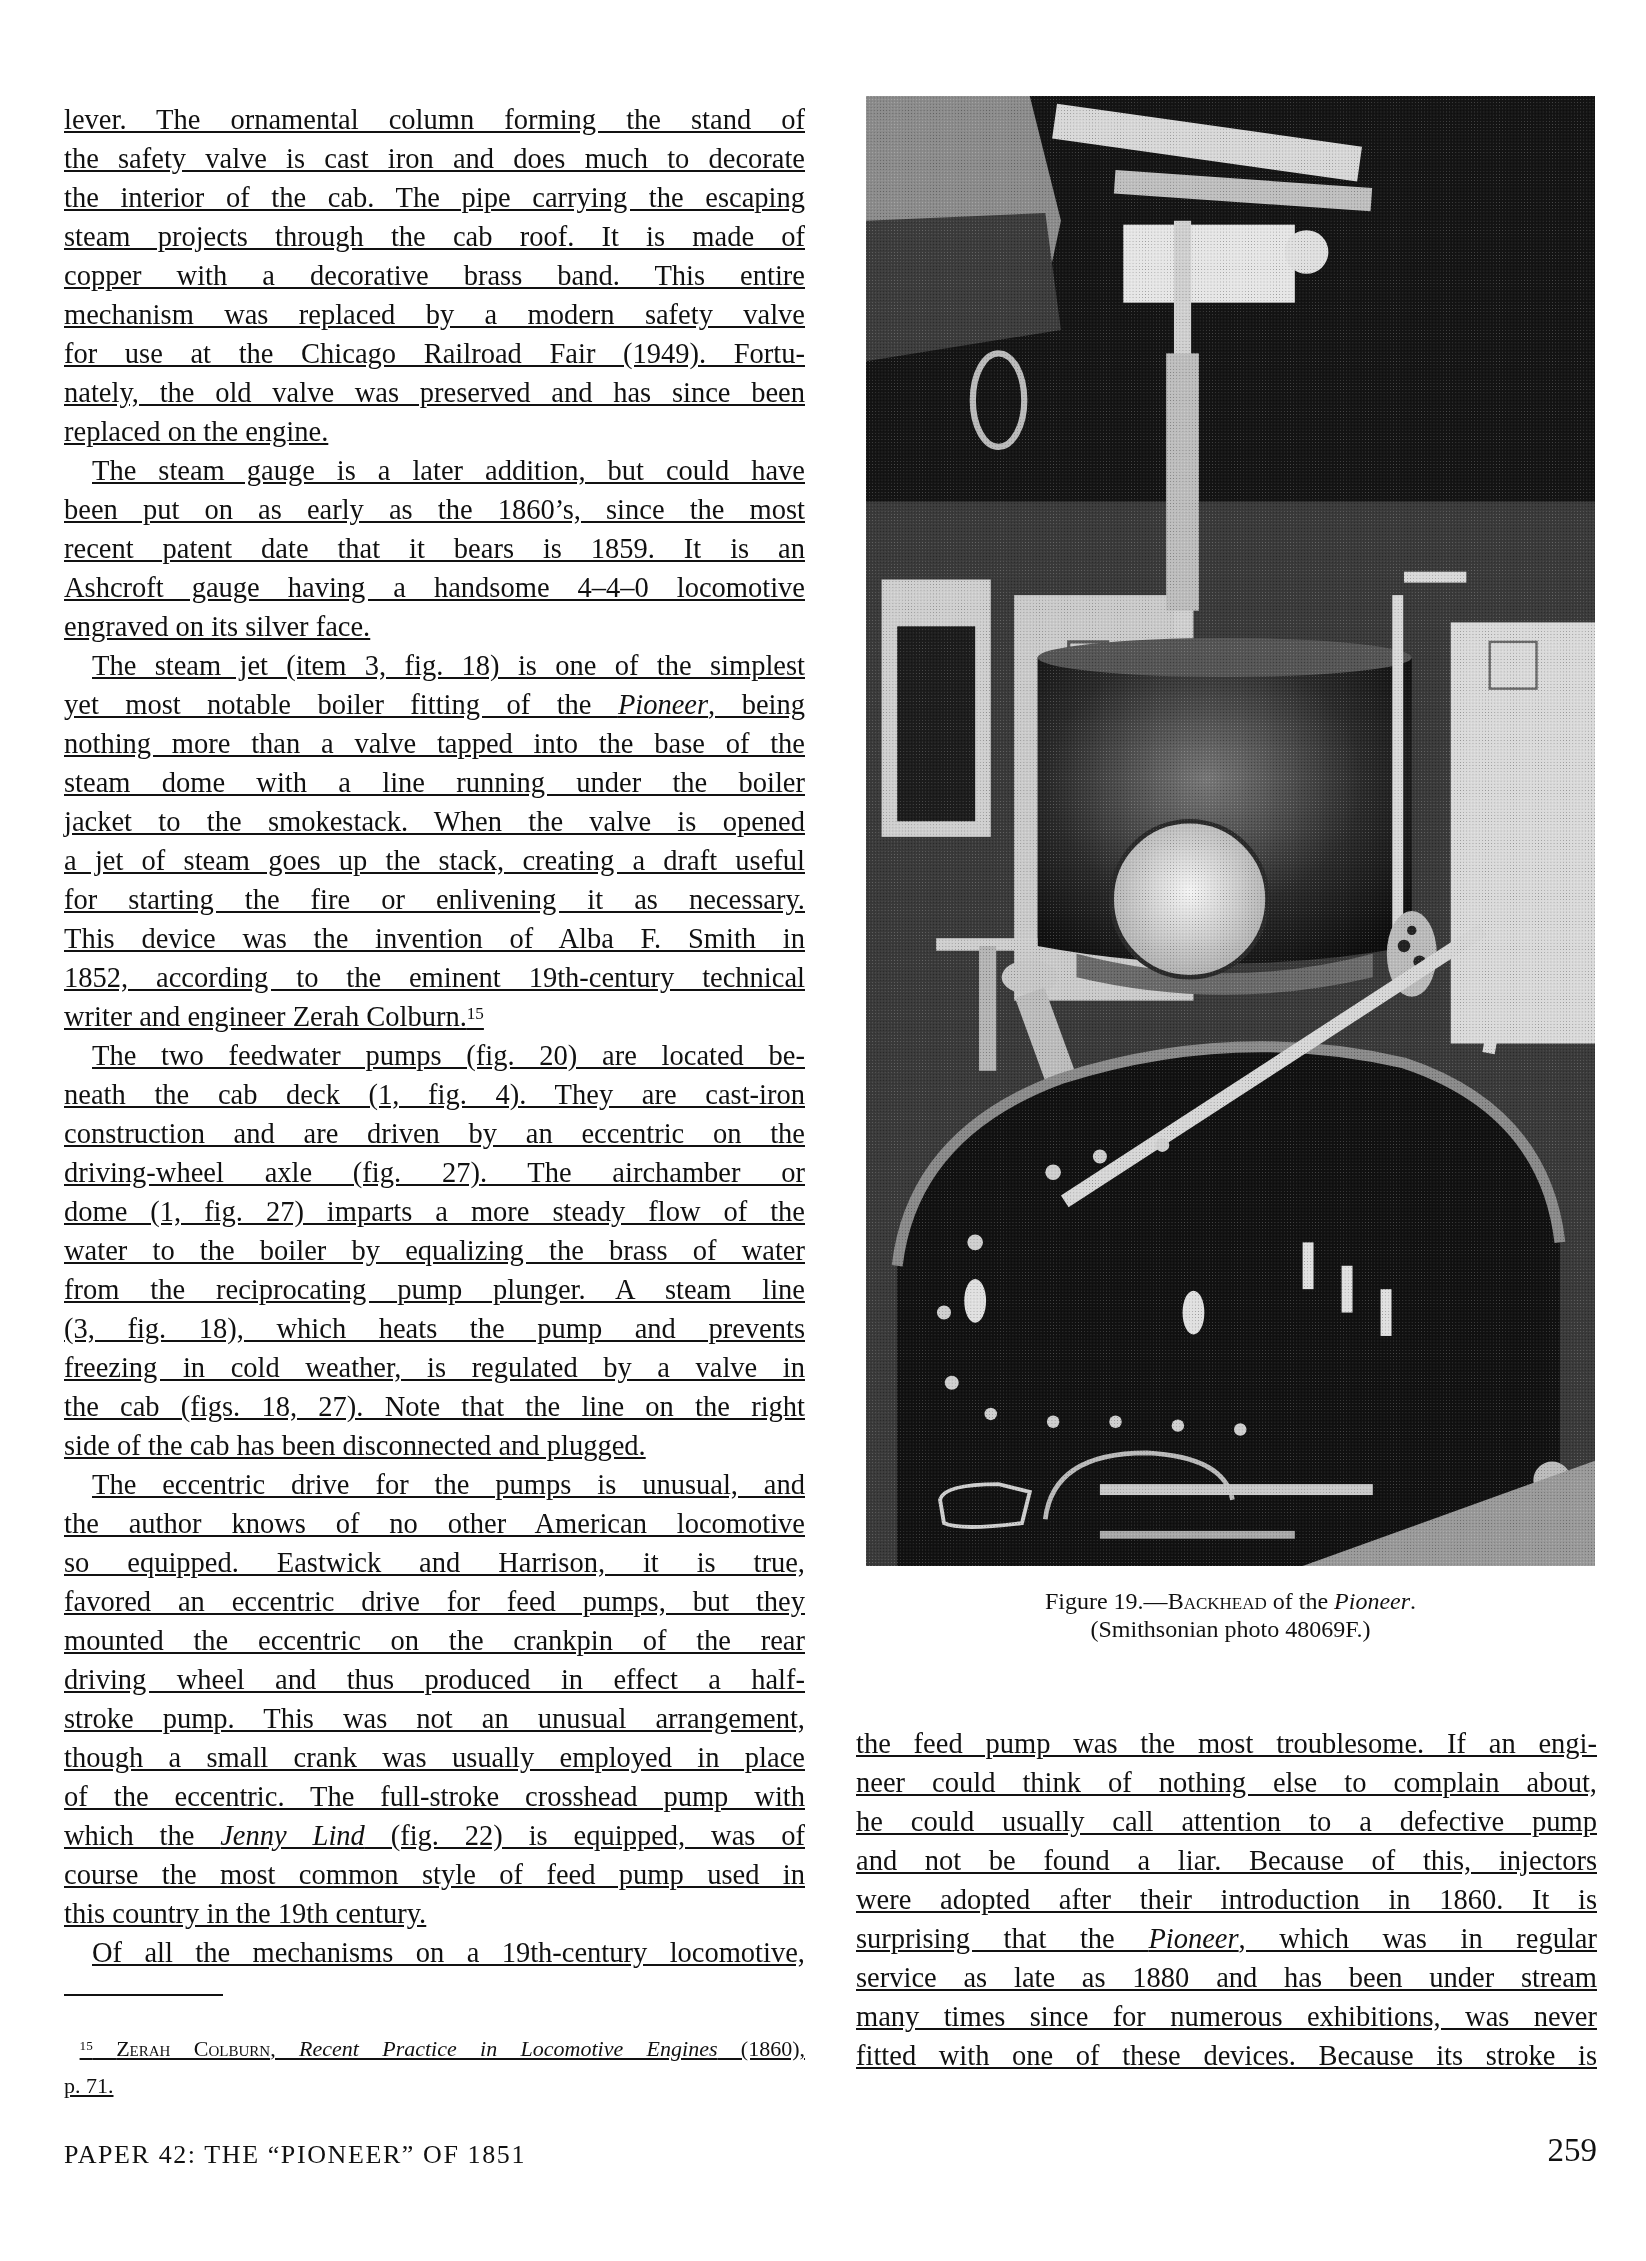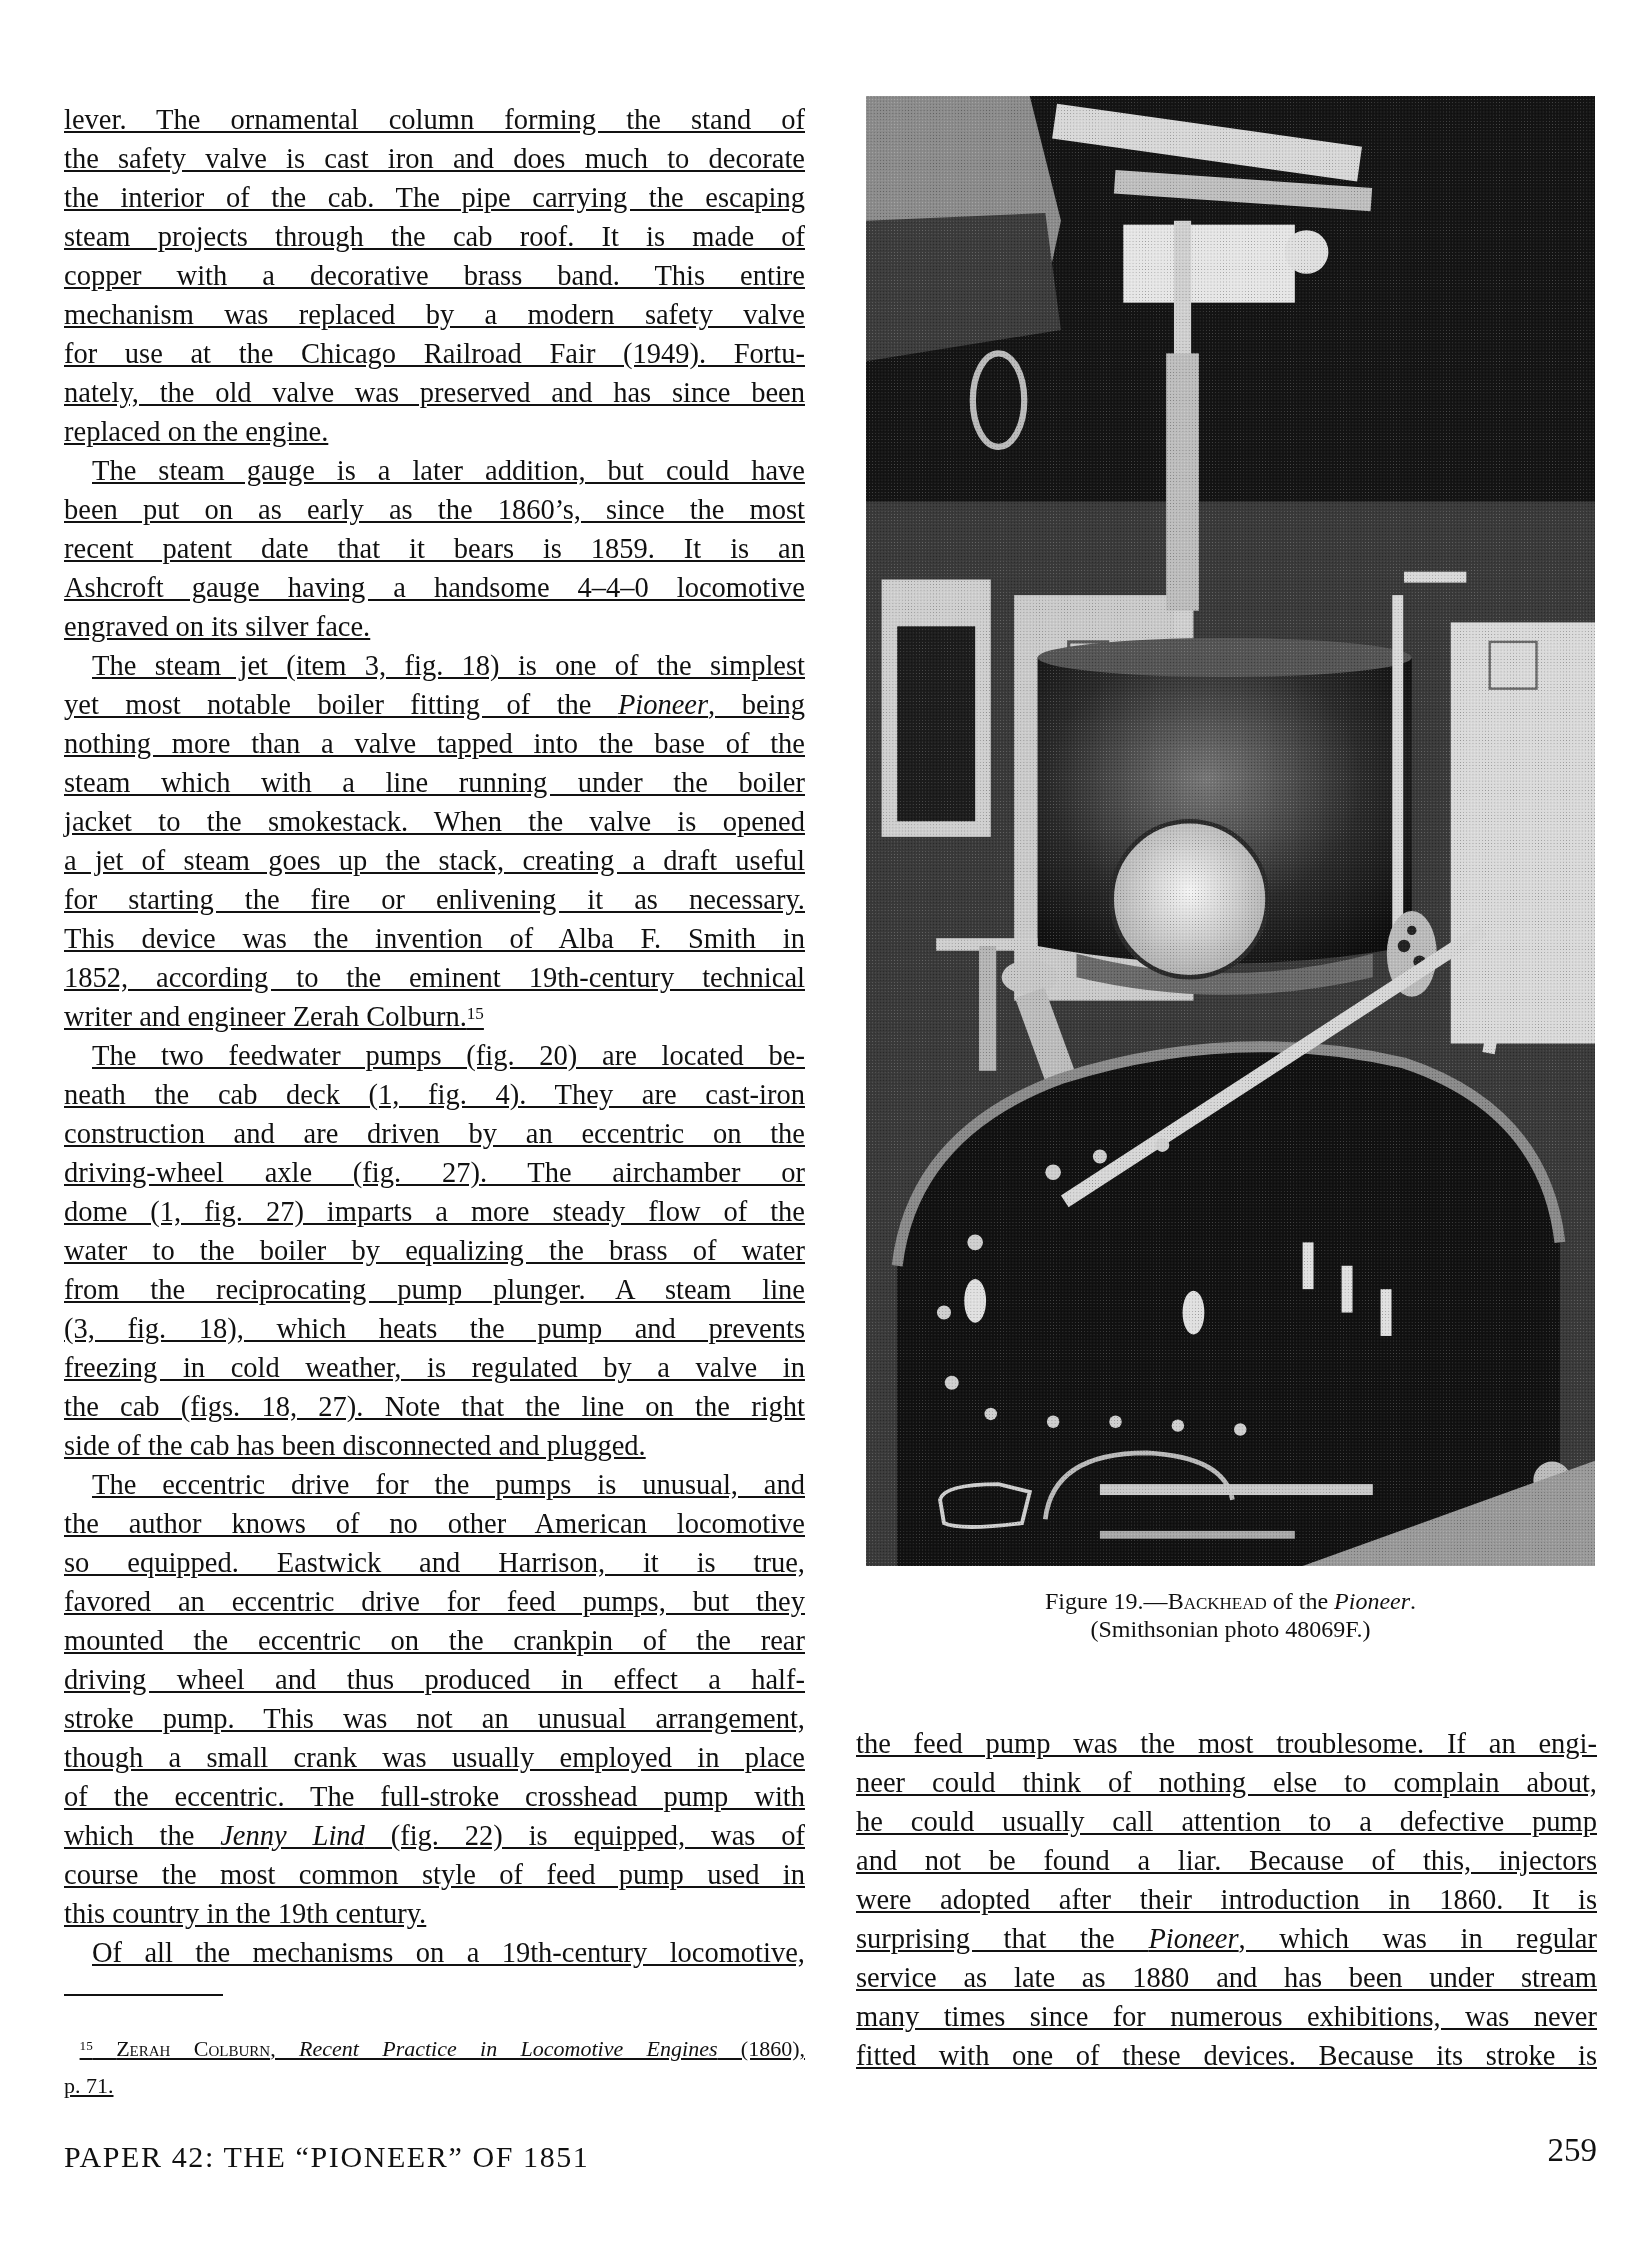--- a/index.html
+++ b/index.html
@@ -17,21 +17,21 @@
   sup { font-size:60%; vertical-align:top; position:relative; top:-3.1px; }
   .photo { position:absolute; left:866px; top:96px; width:729px; height:1470px;
            background:#222; overflow:hidden; }
   .photo svg { width:100%; height:100%; display:block; }
   .caption { position:absolute; left:866px; top:1587px; width:729px; text-align:center;
              font-size:24px; line-height:28px; }
   .caption .fig-num { font-variant:small-caps; }
   .fn-rule { position:absolute; left:64px; top:1994px; width:159px; height:2.3px; background:#111; }
   .footnote { position:absolute; left:64px; top:2030px; width:741px; font-size:22px; line-height:37px; }
   .footnote .line { font-size:22px; line-height:37px; height:37px; }
-  .running-head { position:absolute; left:64px; top:2140px; font-size:30px; letter-spacing:1.6px; }
+  .running-head { position:absolute; left:64px; top:2140px; font-size:26px; letter-spacing:1.6px; }
   .page-num { position:absolute; right:50px; top:2132px; font-size:33px; }
 </style>
 </head>
 <body>
 
 <div class="col left-col" id="left-col">
     <span class="line">lever.  The ornamental column forming the stand of</span>
     <span class="line">the safety valve is cast iron and does much to decorate</span>
     <span class="line">the interior of the cab.  The pipe carrying the escaping</span>
     <span class="line">steam projects through the cab roof.  It is made of</span>
@@ -41,21 +41,21 @@
     <span class="line">nately, the old valve was preserved and has since been</span>
     <span class="line last">replaced on the engine.</span>
     <span class="line indent">The steam gauge is a later addition, but could have</span>
     <span class="line">been put on as early as the 1860’s, since the most</span>
     <span class="line">recent patent date that it bears is 1859.  It is an</span>
     <span class="line">Ashcroft gauge having a handsome 4–4–0 locomotive</span>
     <span class="line last">engraved on its silver face.</span>
     <span class="line indent">The steam jet (item 3, fig. 18) is one of the simplest</span>
     <span class="line"><span>yet most notable boiler fitting of the </span><span class="it">Pioneer</span><span>, being</span></span>
     <span class="line">nothing more than a valve tapped into the base of the</span>
-    <span class="line">steam which with a line running under the boiler</span>
+    <span class="line">steam dome with a line running under the boiler</span>
     <span class="line">jacket to the smokestack.  When the valve is opened</span>
     <span class="line">a jet of steam goes up the stack, creating a draft useful</span>
     <span class="line">for starting the fire or enlivening it as necessary.</span>
     <span class="line">This device was the invention of Alba F. Smith in</span>
     <span class="line">1852, according to the eminent 19th-century technical</span>
     <span class="line last"><span>writer and engineer Zerah Colburn.</span><sup>15</sup></span>
     <span class="line indent">The two feedwater pumps (fig. 20) are located be-</span>
     <span class="line">neath the cab deck (1, fig. 4).  They are cast-iron</span>
     <span class="line">construction and are driven by an eccentric on the</span>
     <span class="line">driving-wheel axle (fig. 27).  The airchamber or</span>

